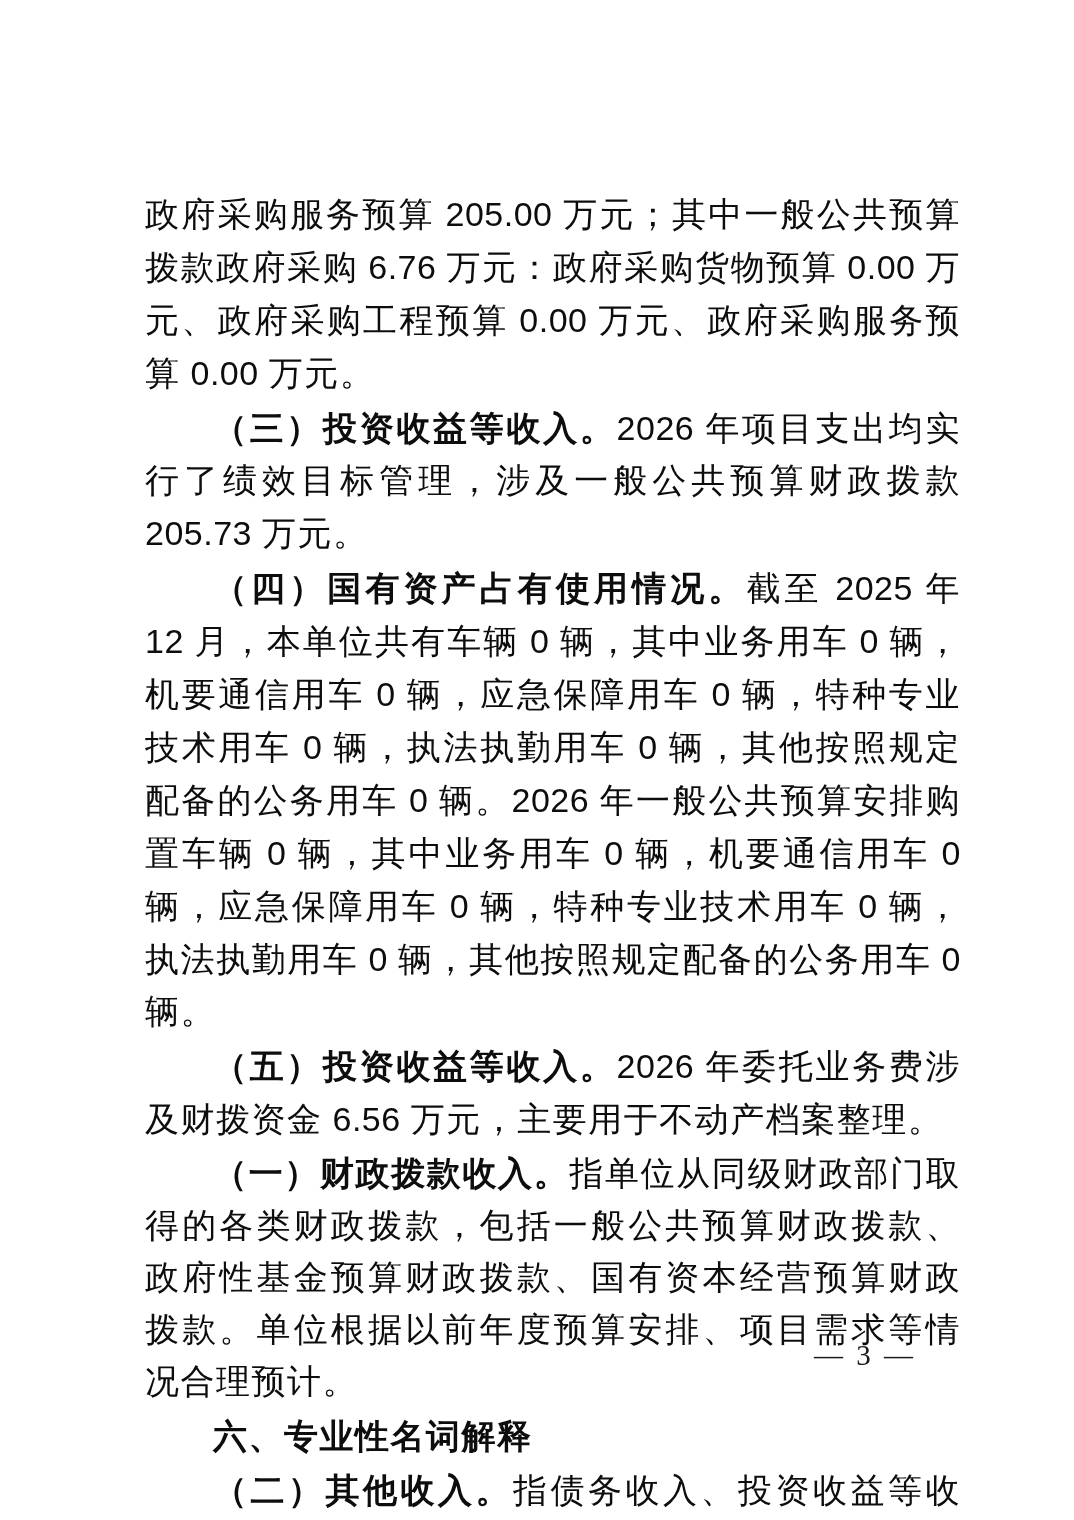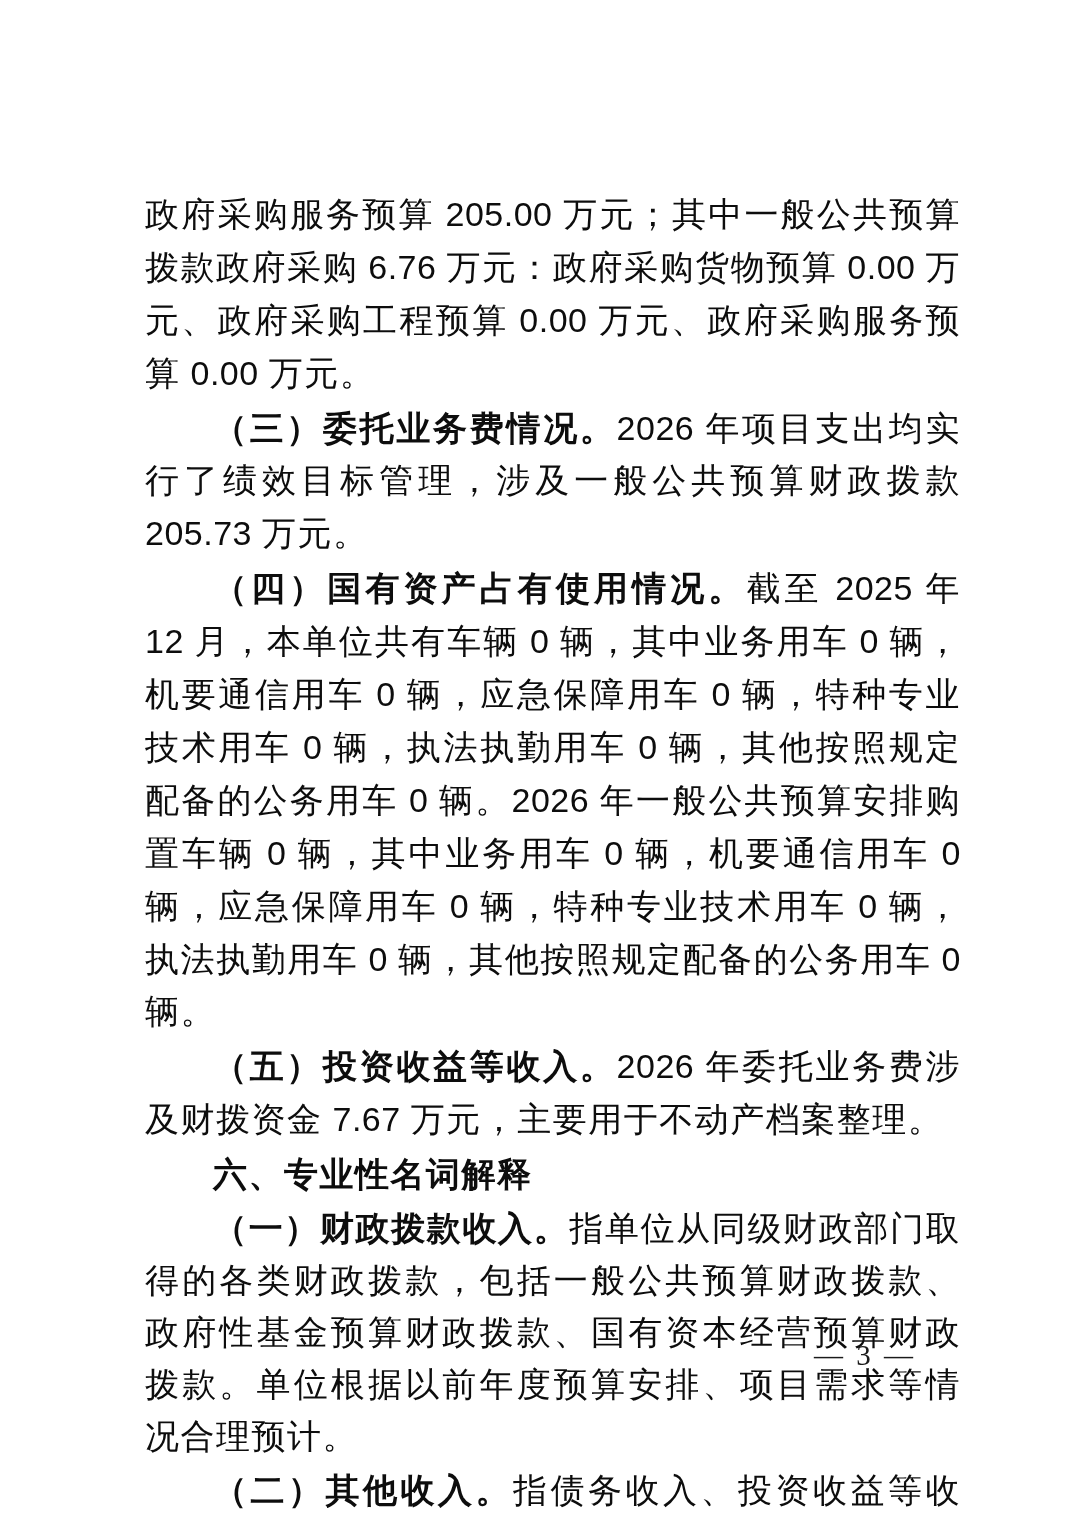--- a/index.html
+++ b/index.html
@@ -59,21 +59,21 @@
     color: #1a1a1a;
     white-space: pre;
   }
 </style>
 </head>
 <body>
 
 <div class="sheet">
   <main class="textblock">
       <p class="para"><span>政府采购服务预算 <span class="num">205.00</span> 万元；其中一般公共预算拨款政府采购 <span class="num">6.76</span> 万元：政府采购货物预算 <span class="num">0.00</span> 万元、政府采购工程预算 <span class="num">0.00</span> 万元、政府采购服务预算 <span class="num">0.00</span> 万元。</span></p>
-      <p class="para indent"><span class="run-lead">（三）委托业务费情况。</span><span><span class="num">2026</span> 年项目支出均实行了绩效目标管理，涉及一般公共预算财政拨款 <span class="num">205.73</span> 万元。</span></p>
+      <p class="para indent"><span class="run-lead">（三）投资收益等收入。</span><span><span class="num">2026</span> 年项目支出均实行了绩效目标管理，涉及一般公共预算财政拨款 <span class="num">205.73</span> 万元。</span></p>
       <p class="para indent"><span class="run-lead">（四）国有资产占有使用情况。</span><span>截至 <span class="num">2025</span> 年 <span class="num">12</span> 月，本单位共有车辆 <span class="num">0</span> 辆，其中业务用车 <span class="num">0</span> 辆，机要通信用车 <span class="num">0</span> 辆，应急保障用车 <span class="num">0</span> 辆，特种专业技术用车 <span class="num">0</span> 辆，执法执勤用车 <span class="num">0</span> 辆，其他按照规定配备的公务用车 <span class="num">0</span> 辆。<span class="num">2026</span> 年一般公共预算安排购置车辆 <span class="num">0</span> 辆，其中业务用车 <span class="num">0</span> 辆，机要通信用车 <span class="num">0</span> 辆，应急保障用车 <span class="num">0</span> 辆，特种专业技术用车 <span class="num">0</span> 辆，执法执勤用车 <span class="num">0</span> 辆，其他按照规定配备的公务用车 <span class="num">0</span> 辆。</span></p>
-      <p class="para indent"><span class="run-lead">（五）投资收益等收入。</span><span><span class="num">2026</span> 年委托业务费涉及财拨资金 <span class="num">7.67</span> 万元，主要用于不动产档案整理。</span></p>
+      <p class="para indent"><span class="run-lead">（五）投资收益等收入。</span><span><span class="num">2026</span> 年委托业务费涉及财拨资金 <span class="num">6.56</span> 万元，主要用于不动产档案整理。</span></p>
+      <p class="para indent"><span class="run-lead">（一）财政拨款收入。</span><span>指单位从同级财政部门取得的各类财政拨款，包括一般公共预算财政拨款、政府性基金预算财政拨款、国有资本经营预算财政拨款。单位根据以前年度预算安排、项目需求等情况合理预计。</span></p>
       <p class="para indent"><span class="run-heading">六、专业性名词解释</span></p>
-      <p class="para indent"><span class="run-lead">（一）财政拨款收入。</span><span>指单位从同级财政部门取得的各类财政拨款，包括一般公共预算财政拨款、政府性基金预算财政拨款、国有资本经营预算财政拨款。单位根据以前年度预算安排、项目需求等情况合理预计。</span></p>
       <p class="para indent"><span class="run-lead">（二）其他收入。</span><span>指债务收入、投资收益等收入，单位根据情况合理预计，全部编入预算。</span></p>
     </main>
   <div class="page-number">— 3 —</div>
 </div>
 
 </body></html>

